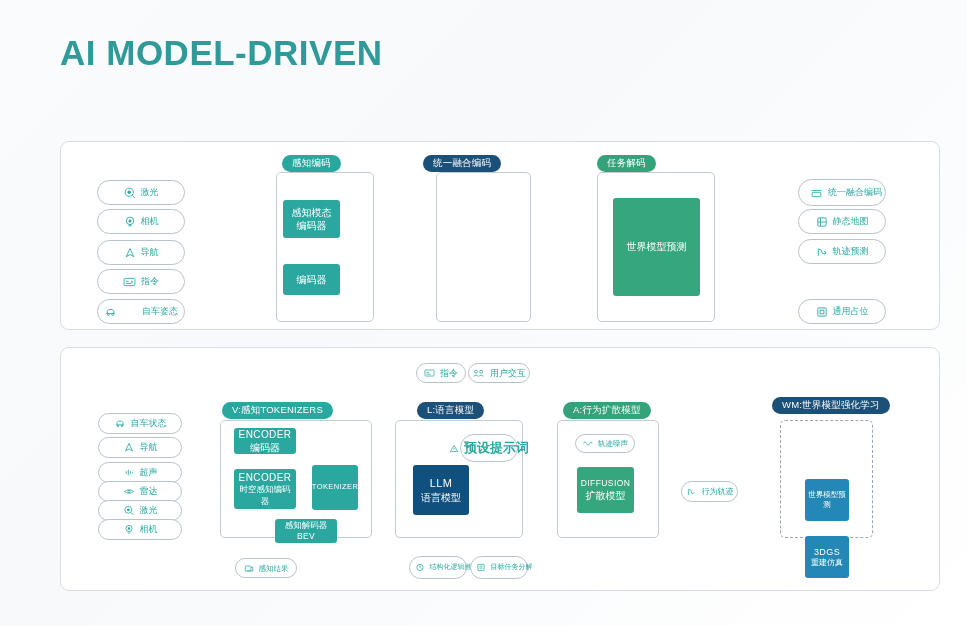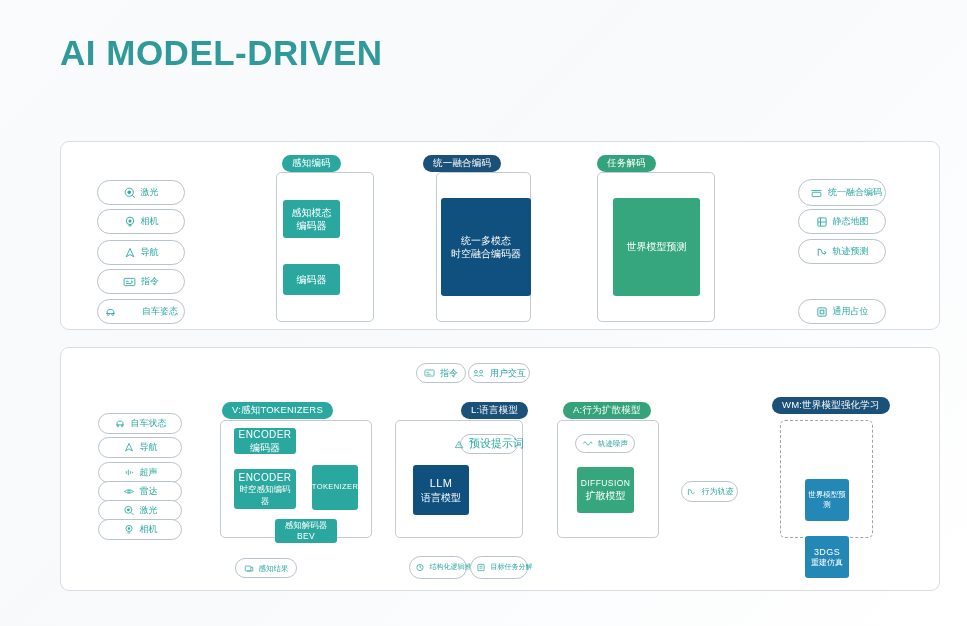--- a/index.html
+++ b/index.html
@@ -241,24 +241,20 @@
     <span class="pl-txt">自车姿态</span>
   </div>
 
   <div class="box box-teal" style="left:283px; top:200px; width:57px; height:38px;">
     <span>感知模态</span>
     <span>编码器</span>
   </div>
   <div class="box box-teal" style="left:283px; top:264px; width:57px; height:31px;">
     <span>编码器</span>
   </div>
-  <div class="box box-navy" style="left:441px; top:198px; width:90px; height:98px;">
-    <span>统一多模态</span>
-    <span>时空融合编码器</span>
-  </div>
   <div class="box box-green" style="left:613px; top:198px; width:87px; height:98px;">
     <span>世界模型预测</span>
   </div>
 
   <div class="pill" style="left:798px; top:179px; width:88px; height:27px;">
     <span class="pl-ico">
       <svg width="13" height="12" viewBox="0 0 18 16" fill="none" stroke="#2aa8a0" stroke-width="1.2">
         <rect x="3" y="7" width="12" height="6" rx="1"></rect>
           <path d="M2 4.5 H16"></path>
       </svg>
@@ -297,21 +293,21 @@
   </div>
 
   <div class="panel" id="panel-2"></div>
 
   <div class="group" style="left:220px; top:420px; width:152px; height:118px;"></div>
   <div class="group" style="left:395px; top:420px; width:128px; height:118px;"></div>
   <div class="group" style="left:557px; top:420px; width:102px; height:118px;"></div>
   <div class="group dashed" style="left:780px; top:420px; width:93px; height:118px;"></div>
 
   <div class="group-badge badge-teal" style="left:222px; top:402px;">V:感知TOKENIZERS</div>
-  <div class="group-badge badge-navy" style="left:417px; top:402px;margin-left:44px;">L:语言模型</div>
+  <div class="group-badge badge-navy" style="left:417px; top:402px;">L:语言模型</div>
   <div class="group-badge badge-green" style="left:563px; top:402px;">A:行为扩散模型</div>
   <div class="group-badge badge-navy" style="left:772px; top:397px;">WM:世界模型强化学习</div>
 
   <div class="pill" style="left:98px; top:413px; width:84px; height:21px;">
     <span class="pl-ico">
       <svg width="12" height="11" viewBox="0 0 18 14" fill="none" stroke="#2aa8a0" stroke-width="1.2">
         <path d="M3 9 H15 M4.5 9 V6 L6.5 3.5 H11.5 L13.5 6 V9"></path>
         <circle cx="6" cy="10.5" r="1.3"></circle>
           <circle cx="12" cy="10.5" r="1.3"></circle>
       </svg>
@@ -422,21 +418,21 @@
 
   <div class="box box-blue" style="left:805px; top:431px; width:44px; height:42px;">
     <span style="font-size:7.5px;">世界模型预测</span>
   </div>
 
   <div class="box box-blue" style="left:805px; top:488px; width:44px; height:42px;">
     <span class="cap" style="font-size:9px;">3DGS</span>
     <span style="font-size:8px;">重建仿真</span>
   </div>
 
-  <div class="pill" style="left:460px; top:434px; width:58px; height:20px; font-size:11px;">
+  <div class="pill" style="left:460px; top:434px; width:58px; height:28px; font-size:13px;font-weight:bold;">
     <span class="pl-ico">
       <svg width="10" height="9" viewBox="0 0 16 14" fill="none" stroke="#2aa8a0" stroke-width="1.2">
         <path d="M8 2 L14 12 H2 Z"></path>
           <path d="M8 6 V9"></path>
       </svg>
     </span>
     <span class="pl-txt">预设提示词</span>
   </div>
 
   <div class="pill" style="left:575px; top:434px; width:60px; height:19px; font-size:7.5px;">

